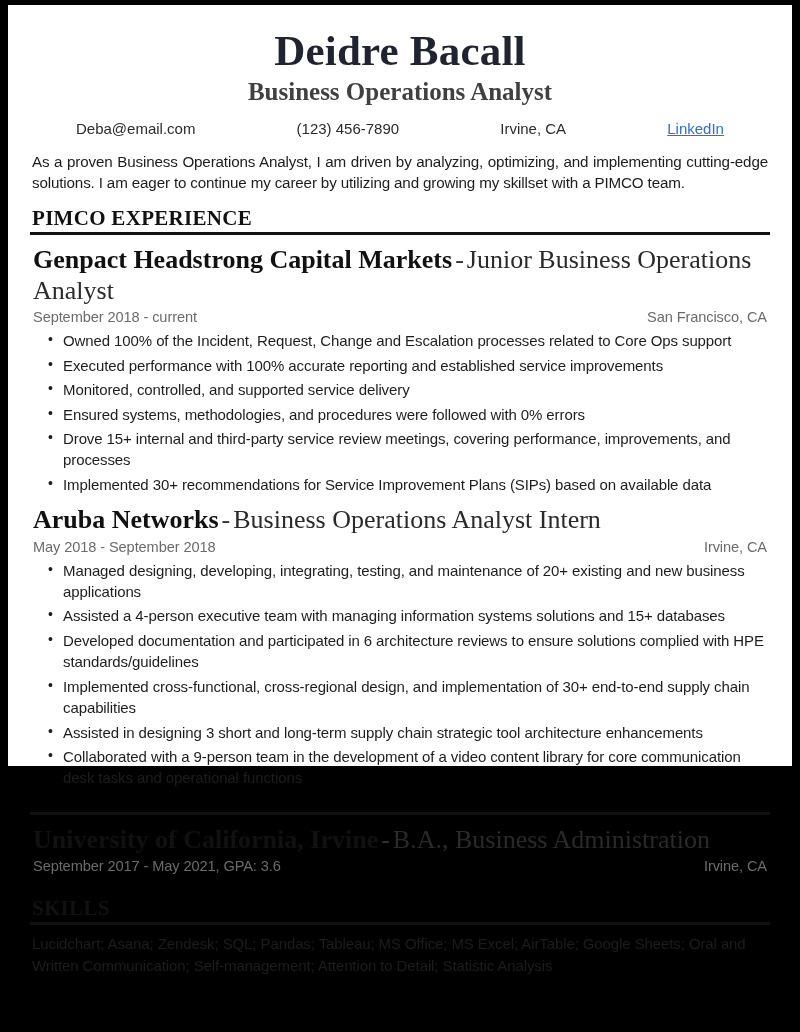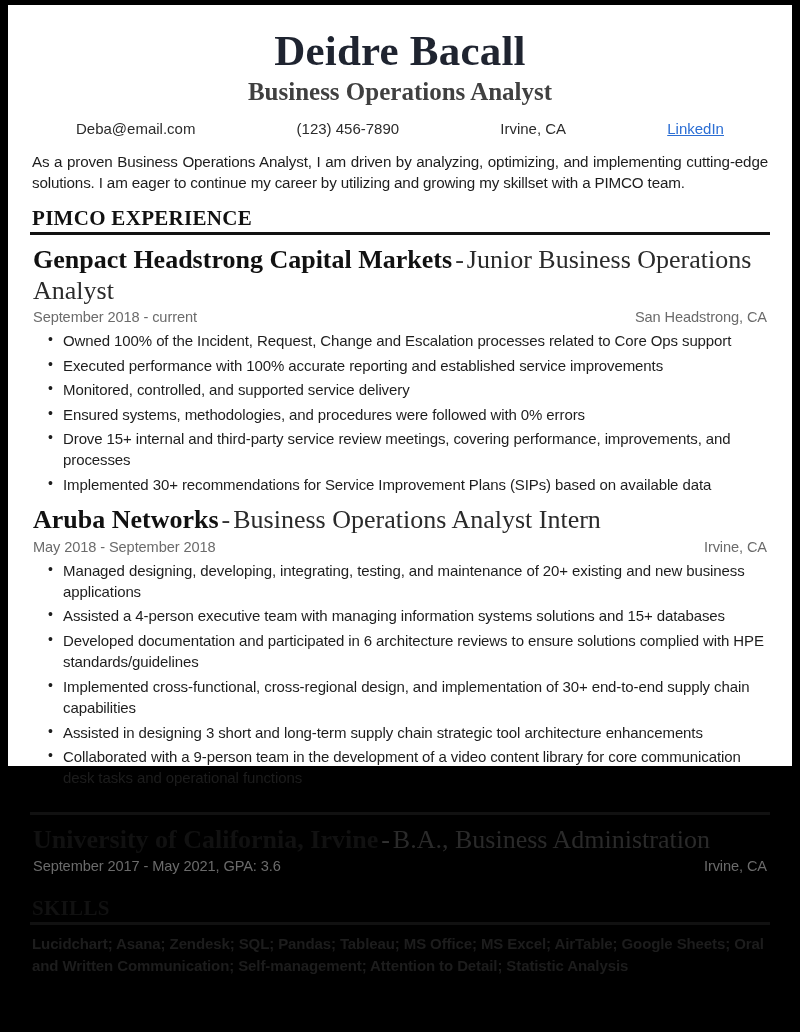--- a/index.html
+++ b/index.html
@@ -159,21 +159,20 @@
 
   
   .skills-text {
     margin-top: 8px;
     padding: 0 2px;
     font-family: "Liberation Sans Narrow", "Liberation Sans", sans-serif;
     font-size: 15px;
     line-height: 1.45;
     color: #1d1d1d;
     letter-spacing: -0.1px;
-    font-weight: bold;
   }
 
   .spacer-edu { height: 10px; }
 </style>
 </head>
 <body>
 
 <div class="page-frame">
 <div class="page">
 
@@ -193,21 +192,21 @@
   <div class="section">
     <div class="section-title">PIMCO EXPERIENCE</div>
     <div class="section-rule"></div>
 
     <div class="entry">
       <div class="entry-title">
         <span class="entry-org">Genpact Headstrong Capital Markets</span><span class="entry-sep">-</span><span class="entry-role">Junior Business Operations Analyst</span>
       </div>
       <div class="entry-meta">
         <span>September 2018 - current</span>
-        <span>San Headstrong, CA</span>
+        <span>San Francisco, CA</span>
       </div>
       <ul class="bullets">
         <li>Owned 100% of the Incident, Request, Change and Escalation processes related to Core Ops support</li>
         <li>Executed performance with 100% accurate reporting and established service improvements</li>
         <li>Monitored, controlled, and supported service delivery</li>
         <li>Ensured systems, methodologies, and procedures were followed with 0% errors</li>
         <li>Drove 15+ internal and third-party service review meetings, covering performance, improvements, and processes</li>
         <li>Implemented 30+ recommendations for Service Improvement Plans (SIPs) based on available data</li>
       </ul>
     </div>

